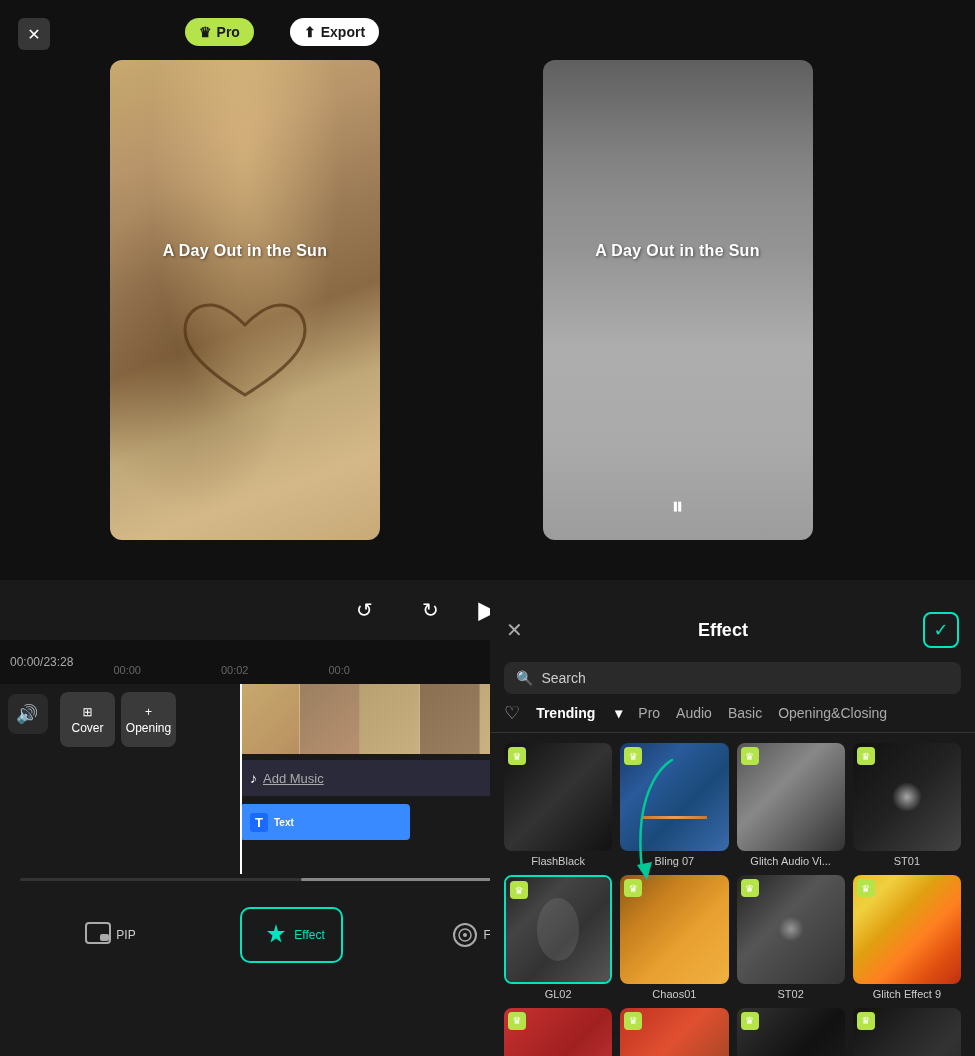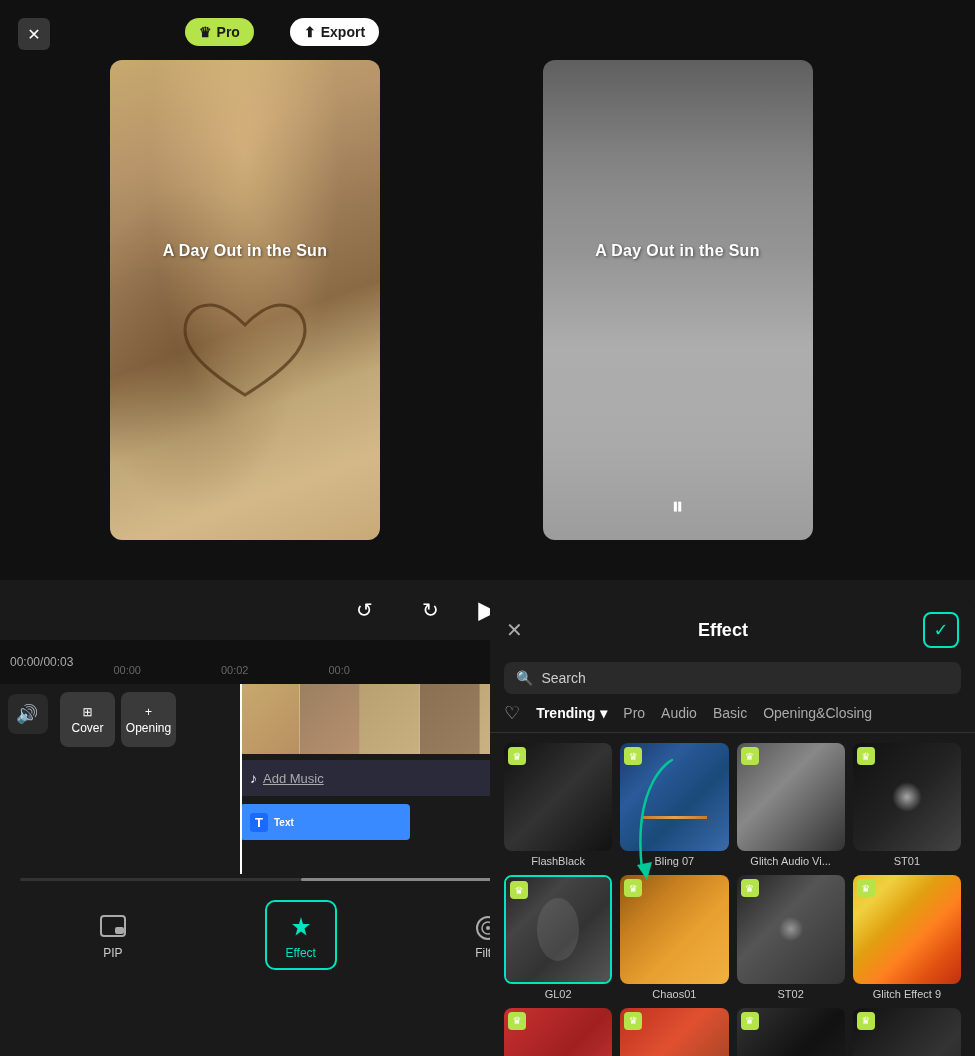--- a/index.html
+++ b/index.html
@@ -418,21 +418,21 @@
       height: 100px;
       background: #1a1a1a;
       display: flex;
       align-items: center;
       justify-content: space-around;
       padding: 0 20px;
     }
 
     .toolbar-item {
       display: flex;
-      flex-direction: column;
+      flex-direction: row;
       align-items: center;
       cursor: pointer;
       padding: 8px 16px;
       border-radius: 10px;
     }
 
     .toolbar-item.active {
       border: 2px solid #00e5c0;
     }
 
@@ -557,21 +557,21 @@
       font-size: 14px;
       color: #aaa;
       cursor: pointer;
       padding: 2px 0;
       white-space: nowrap;
     }
 
     .tab-dropdown {
       display: flex;
       align-items: center;
-      gap: 5px;
+      gap: 20px;
       font-size: 14px;
       color: white;
       font-weight: 600;
       cursor: pointer;
     }
 
     
     .effect-grid {
       flex: 1;
       overflow-y: auto;
@@ -791,21 +791,21 @@
   <button class="control-btn">
     <span style="font-size:18px;">⊠</span>
   </button>
   <button class="control-btn">
     <span>⛶</span>
   </button>
 </div>
 
 <div class="timeline-bar">
   <div class="timeline-time">
-    <span>00:00</span>/<span>00:03</span>
+    <span>00:00</span>/<span>23:28</span>
   </div>
   <div class="timeline-ruler">
     <div class="timeline-ruler-inner">
       <span class="ruler-mark">00:00</span>
       <span class="ruler-mark">00:02</span>
       <span class="ruler-mark">00:0</span>
     </div>
   </div>
 </div>
 

